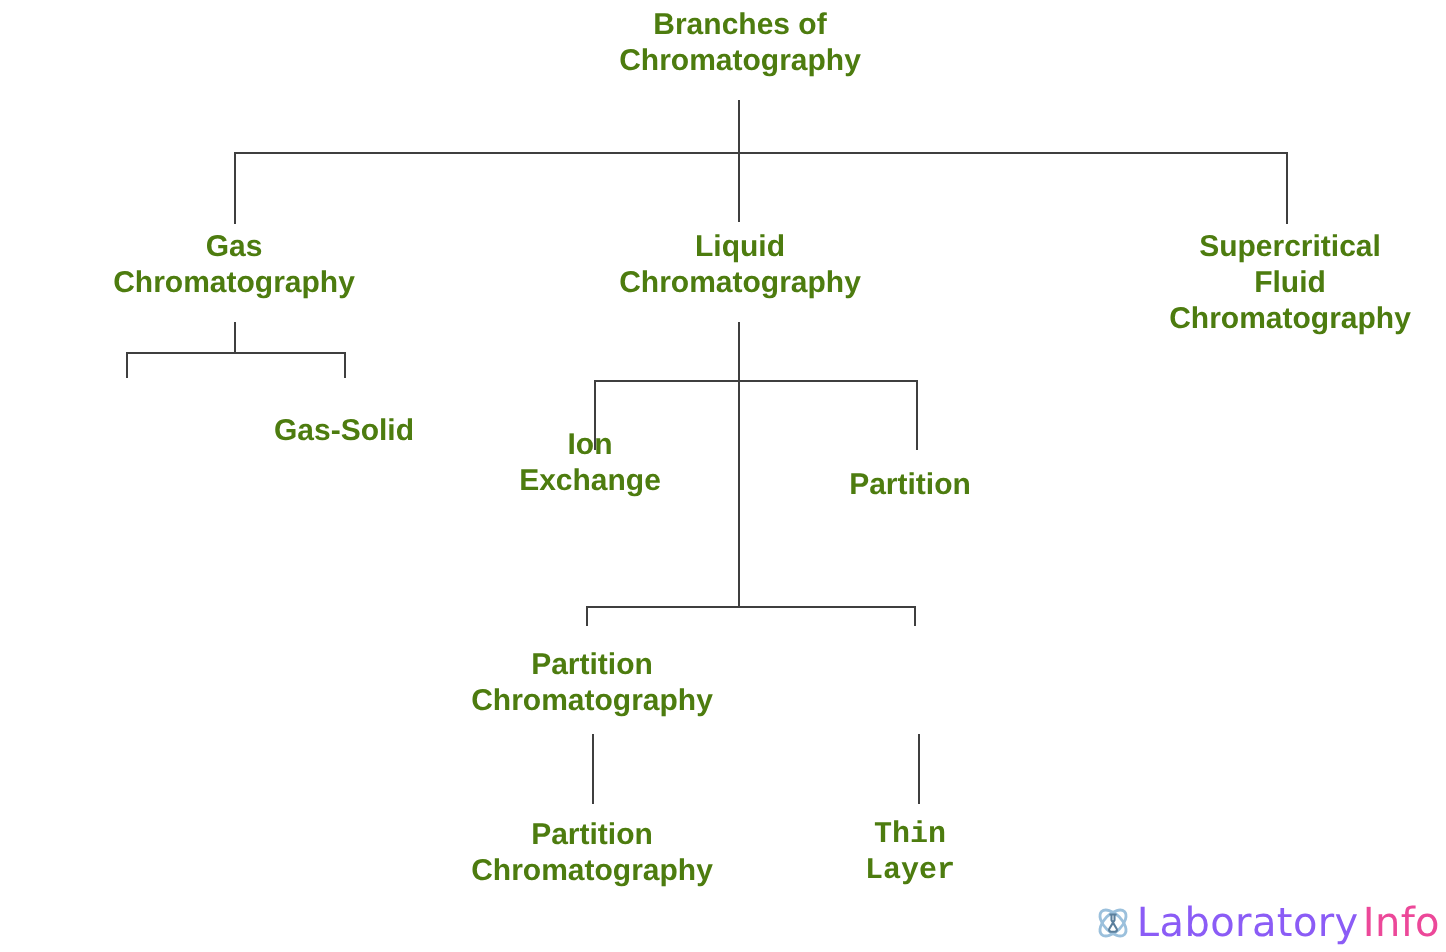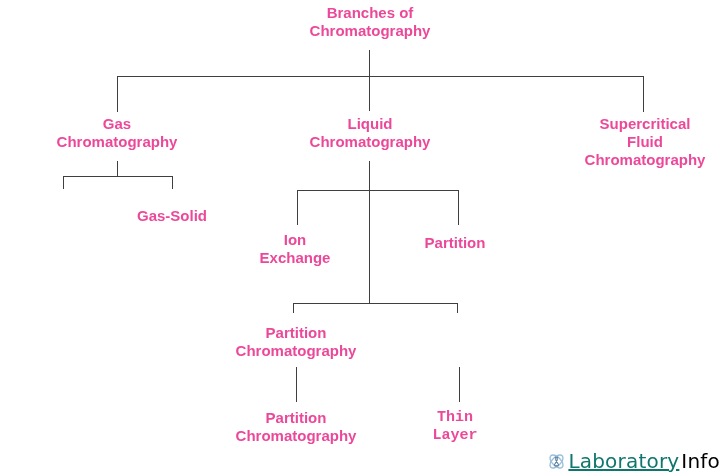--- a/index.html
+++ b/index.html
@@ -16,42 +16,42 @@
     font-family: "Liberation Sans", sans-serif;
   }
   .node {
     position: absolute;
     transform: translateX(-50%);
     text-align: center;
     white-space: pre-line;
     font-weight: 700;
     font-size: 15px;
     line-height: 18px;
-    color: #ec4899;
+    color: #4d7c0f;
   }
   .line {
     position: absolute;
     background: #3f3f3f;
   }
   .line.v { width: 1px; }
   .line.h { height: 1px; }
 
   .logo {
     position: absolute;
     right: 3px;
     bottom: 3px;
     display: flex;
     align-items: center;
     gap: 2px;
     font-family: "DejaVu Sans", sans-serif;
     font-size: 20px;
     letter-spacing: 0.2px;
   }
-  .logo .lab  { color: #0f766e; text-decoration: underline; }
-  .logo .info { color: #000000; }
+  .logo .lab  { color: #8b5cf6; }
+  .logo .info { color: #ec4899; }
   .logo svg { display: block; }
 </style>
 </head>
 <body>
 
 <div class="canvas">
 
   <div class="line v" style="left:369px; top:50px; height:27px;"></div>
   <div class="line h" style="left:117px; top:76px; width:527px;"></div>
   <div class="line v" style="left:117px; top:76px; height:36px;"></div>
@@ -79,21 +79,21 @@
   <div class="node" style="left:370px; top:4px;">Branches of
 Chromatography</div>
   <div class="node" style="left:117px; top:115px;">Gas
 Chromatography</div>
   <div class="node" style="left:370px; top:115px;">Liquid
 Chromatography</div>
   <div class="node" style="left:645px; top:115px;">Supercritical
 Fluid
 Chromatography</div>
   <div class="node" style="left:172px; top:207px;">Gas-Solid</div>
-  <div class="node" style="left:295px; top:231px;">Ion
+  <div class="node" style="left:295px; top:214px;">Ion
 Exchange</div>
   <div class="node" style="left:455px; top:234px;">Partition</div>
   <div class="node" style="left:296px; top:324px;">Partition
 Chromatography</div>
   <div class="node" style="left:296px; top:409px;">Partition
 Chromatography</div>
   <div class="node" style="left:455px; top:409px;font-family:Liberation Mono, monospace;">Thin
 Layer</div>
 
   <div class="logo">

